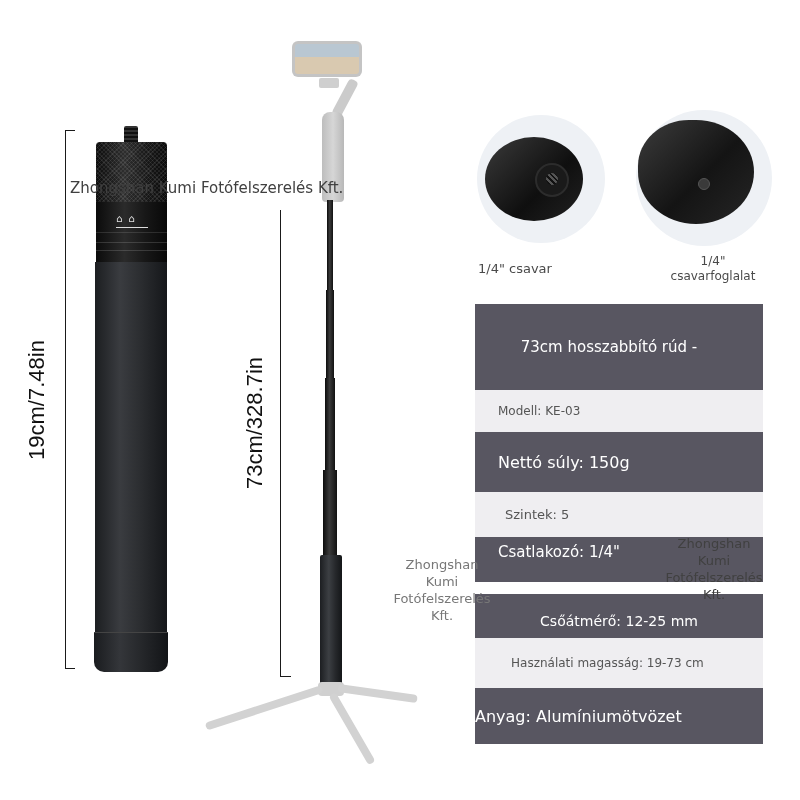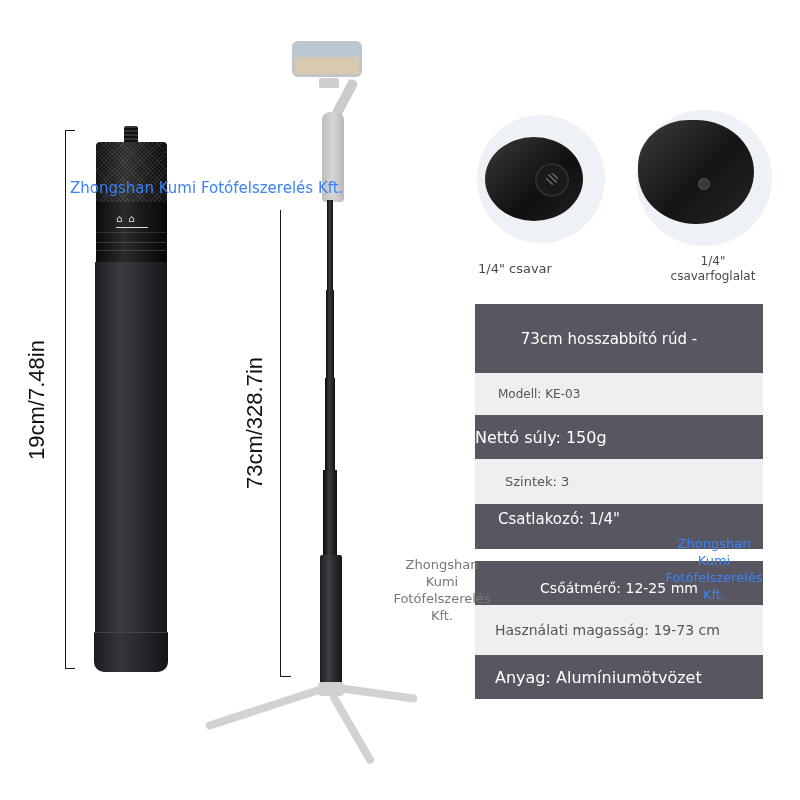--- a/index.html
+++ b/index.html
@@ -42,25 +42,25 @@
   
   .detail-circle { position:absolute; width:128px; height:128px; border-radius:50%; background:#eef1f5; }
   .knob { position:absolute; border-radius:50%; }
   .detail-cap-label { position:absolute; font-family:"DejaVu Sans", sans-serif; color:#4a4a4a; font-size:12px; text-align:center; line-height:14px; }
 
   
   .spec-panel { position:absolute; left:475px; top:304px; width:288px; }
   .spec-row { display:flex; align-items:center; width:100%; }
   .spec-row.dark { background:#585661; color:#ffffff; }
   .spec-row.light { background:#efeef1; color:#555; }
-  .spec-header { height:69px; justify-content:center; text-align:center; font-size:15px; line-height:20px; padding:0 20px 0 0; }
+  .spec-header { height:86px; justify-content:center; text-align:center; font-size:15px; line-height:20px; padding:0 20px 0 0; }
   .spec-text { white-space:nowrap; }
 
   
-  .watermark { position:absolute; color:#3b82f6; font-family:"DejaVu Sans", sans-serif; white-space:nowrap; }
+  .watermark { position:absolute; color:#404040; font-family:"DejaVu Sans", sans-serif; white-space:nowrap; }
 </style>
 </head>
 <body>
 
 <div class="dim-line" style="left:65px;top:130px;width:1px;height:539px;"></div>
 <div class="dim-line" style="left:65px;top:130px;width:10px;height:1px;"></div>
 <div class="dim-line" style="left:65px;top:668px;width:10px;height:1px;"></div>
 <div class="dim-label" style="left:-33px;top:387px;width:140px;text-align:center;">19cm/7.48in</div>
 
 <div>
@@ -111,36 +111,36 @@
 
 <div class="spec-panel">
   <div class="spec-row dark spec-header">
     <div>
       <div>73cm hosszabbító rúd -</div>
     </div>
   </div>
   <div class="spec-row light" style="height:42px;padding-left:23px;">
     <span class="spec-text" style="font-size:12px;">Modell: KE-03</span>
   </div>
-  <div class="spec-row dark" style="height:44px;">
+  <div class="spec-row dark" style="height:60px;padding-left:23px;">
     <span class="spec-text" style="font-size:16px;">Nettó súly: 150g</span>
   </div>
   <div class="spec-row light" style="height:45px;padding-left:30px;">
-    <span class="spec-text" style="font-size:13px;">Szintek: 3</span>
+    <span class="spec-text" style="font-size:13px;">Szintek: 5</span>
   </div>
   <div class="spec-row dark" style="height:45px;padding-left:23px;align-items:flex-start;padding-top:6px;">
     <span class="spec-text" style="font-size:15px;">Csatlakozó: 1/4"</span>
   </div>
   <div class="spec-row dark" style="height:44px;justify-content:center;padding-top:10px;margin-top:12px;">
     <span class="spec-text" style="font-size:14px;">Csőátmérő: 12-25 mm</span>
   </div>
   <div class="spec-row light" style="height:50px;padding-left:20px;">
-    <span class="spec-text" style="font-size:14px;">Használati magasság: 19-73 cm</span>
+    <span class="spec-text" style="font-size:12px;margin-left:16px;">Használati magasság: 19-73 cm</span>
   </div>
-  <div class="spec-row dark" style="height:44px;padding-left:20px;">
+  <div class="spec-row dark" style="height:56px;">
     <span class="spec-text" style="font-size:16px;">Anyag: Alumíniumötvözet</span>
   </div>
 </div>
 
 <div class="watermark" style="left:70px;top:179px;font-size:15px;">Zhongshan Kumi Fotófelszerelés Kft.</div>
 <div class="watermark" style="left:388px;top:556px;font-size:13px;line-height:17px;text-align:center;width:108px;color:#777;">
   <div>Zhongshan</div>
   <div>Kumi</div>
   <div>Fotófelszerelés</div>
   <div>Kft.</div>

